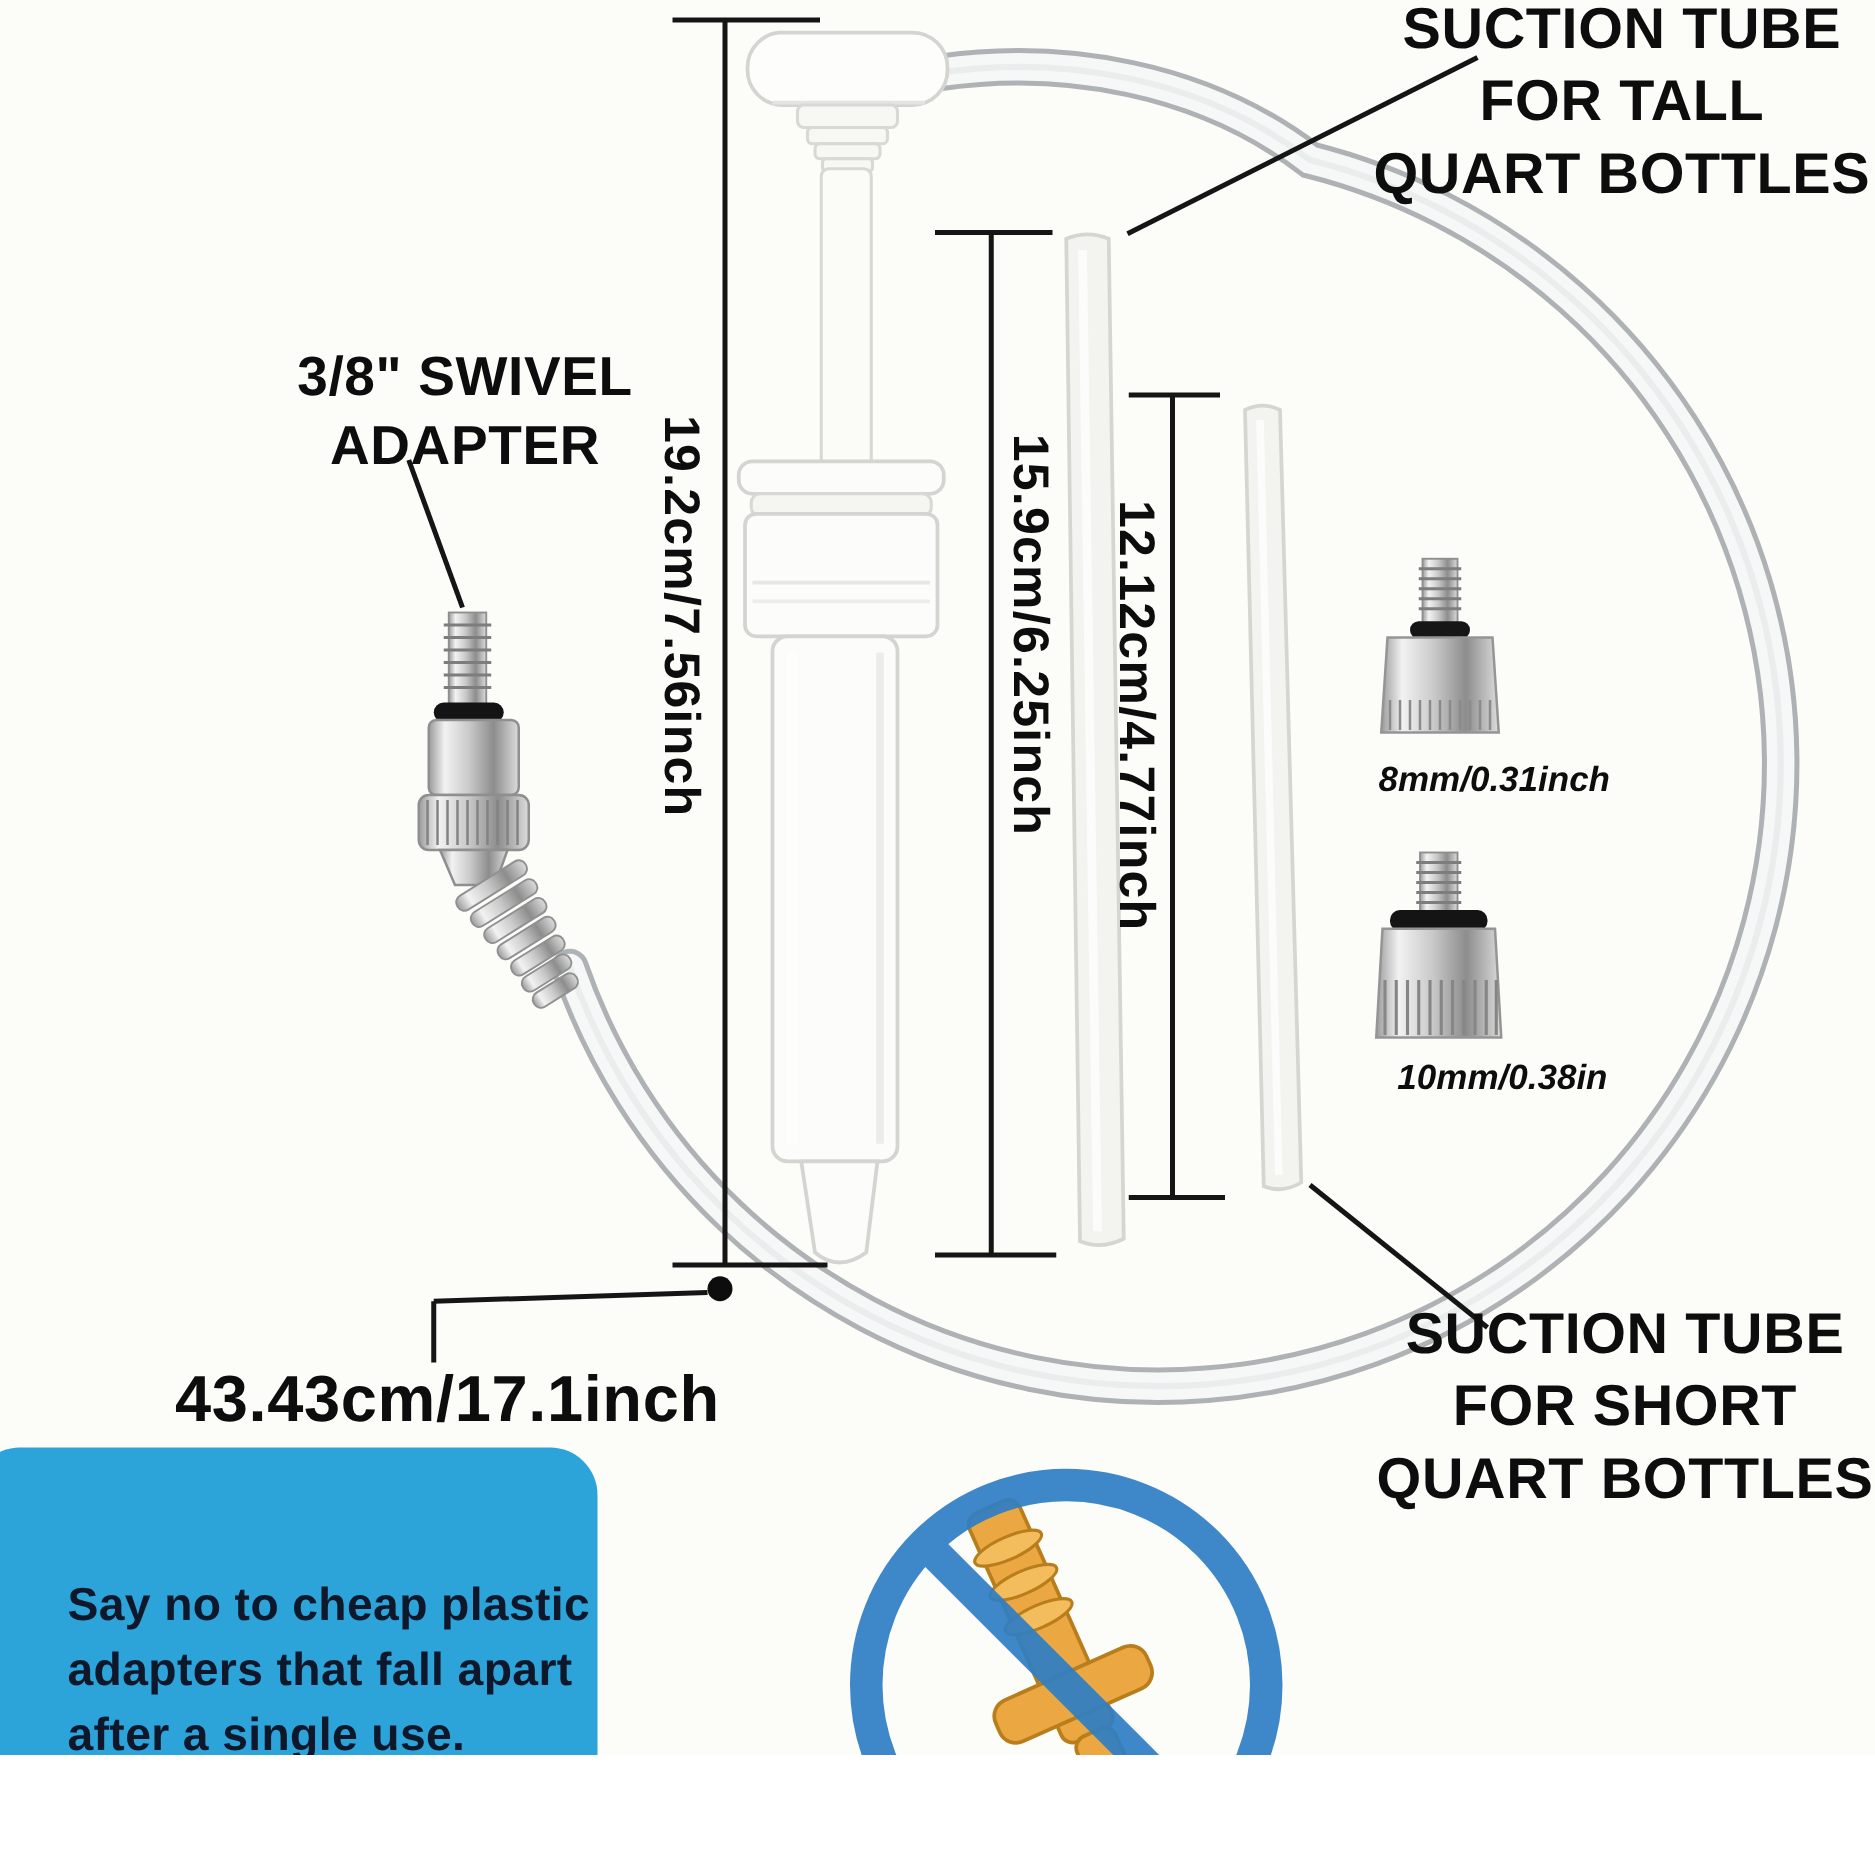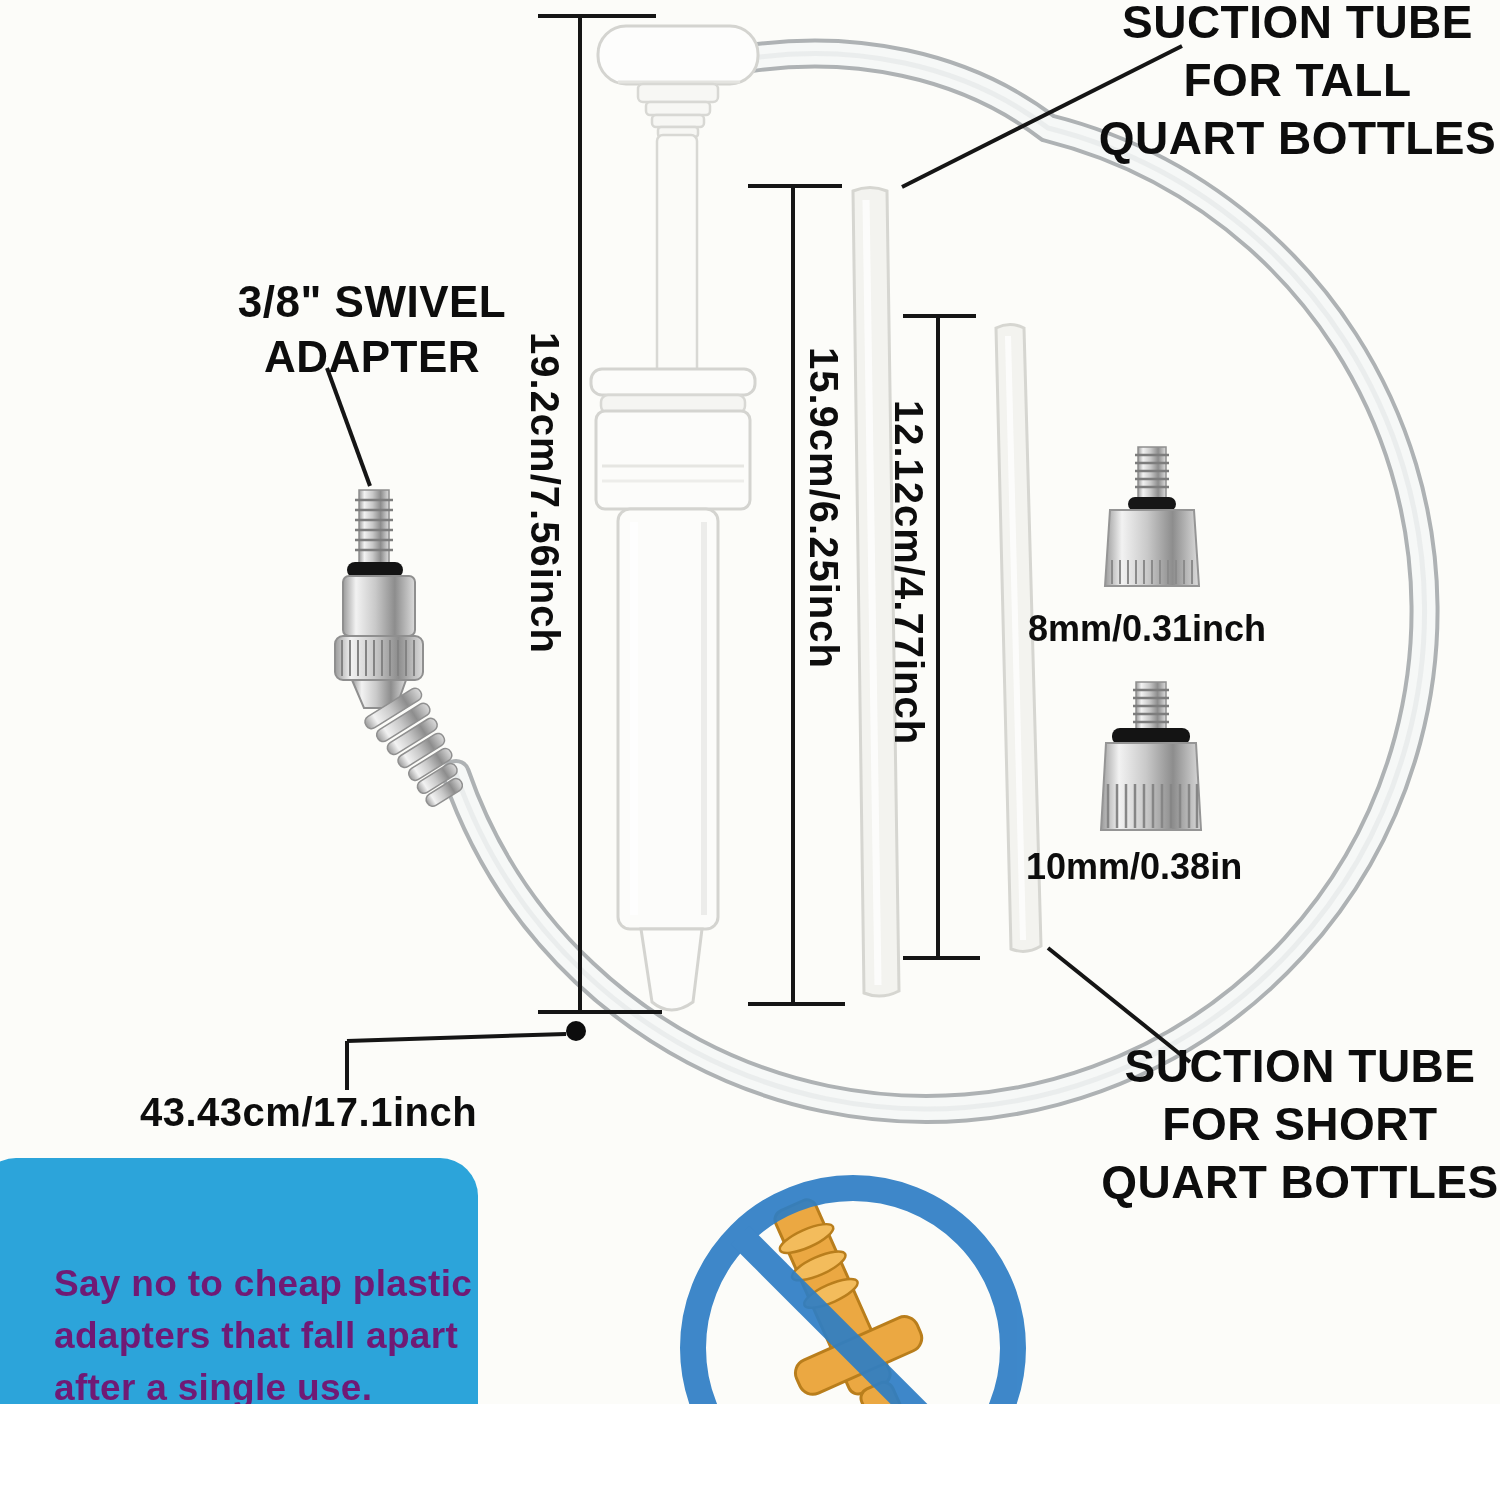--- a/index.html
+++ b/index.html
@@ -14,30 +14,30 @@
   .stage svg{position:absolute;left:0;top:0;}
   .lbl{position:absolute;color:#0d0d0d;}
   .big-label{
     font-size:46px;font-weight:800;line-height:1.26;
     text-align:center;white-space:pre-line;letter-spacing:.5px;
   }
   .dim-v{
     writing-mode:vertical-rl;
     font-size:40px;font-weight:700;letter-spacing:1px;
   }
-  .dim-h{font-size:40px;font-weight:700;letter-spacing:.5px;}
-  .adapter-size{font-size:36px;font-weight:700;text-align:left;width:260px;}
+  .dim-h{font-size:52px;font-weight:700;letter-spacing:.5px;}
+  .adapter-size{font-size:28px;font-weight:700;text-align:right;width:260px;font-style:italic;}
   .callout-box{
     position:absolute;left:-22px;top:1158px;width:500px;height:390px;
     background:var(--accent-blue,#2ca4da);
     border-radius:38px;
   }
   .callout-text{
     position:absolute;left:76px;top:100px;
-    font-size:37px;font-weight:700;color:#701a75;
+    font-size:37px;font-weight:700;color:#0f172a;
     line-height:1.4;white-space:pre-line;letter-spacing:.3px;
   }
 </style>
 </head>
 <body>
 
 <div class="stage">
 
   <svg viewBox="0 0 1500 1500" width="1500" height="1500">
     <defs>

